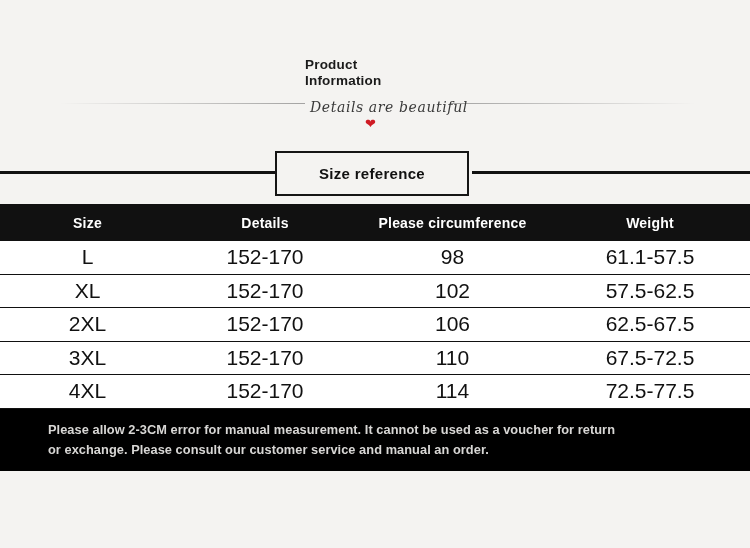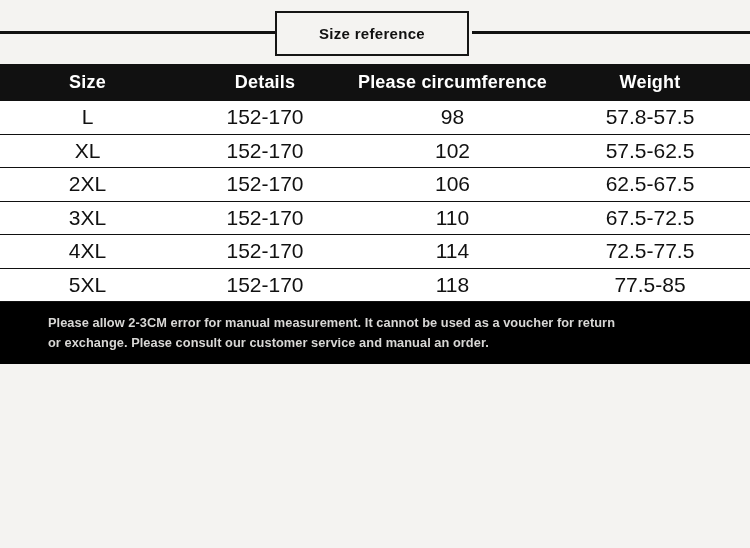--- a/index.html
+++ b/index.html
@@ -123,21 +123,21 @@
   table.size-table th,
   table.size-table td {
     text-align: center;
     vertical-align: middle;
   }
   thead tr {
     background: #111111;
   }
   thead th {
     color: #ffffff;
-    font-size: 18px;
+    font-size: 14px;
     font-weight: bold;
     height: 37px;
     padding: 0;
     letter-spacing: 0.2px;
   }
   tbody tr {
     background: #ffffff;
     border-bottom: 1px solid #111111;
   }
   tbody td {
@@ -171,20 +171,30 @@
   .bottom-fill {
     height: 30px;
     background: #f4f3f1;
   }
 </style>
 </head>
 <body>
 
 <div class="page">
 
+  <div class="header">
+    <div class="rule-left"></div>
+    <div class="rule-right"></div>
+    <div class="header-title">
+      <div>Product</div>
+      <div>Information</div>
+    </div>
+    <div class="header-sub">Details are beautiful</div>
+    <div class="heart">❤</div>
+  </div>
 
   <div class="banner">
     <div class="banner-line-left"></div>
     <div class="banner-line-right"></div>
     <div class="banner-box">
       <span>Size reference</span>
     </div>
   </div>
 
   <div class="table-wrap">
@@ -195,21 +205,21 @@
           <th class="col-height">Details</th>
           <th class="col-chest">Please circumference</th>
           <th class="col-weight">Weight</th>
         </tr>
       </thead>
       <tbody>
         <tr>
           <td class="col-size">L</td>
           <td class="col-height">152-170</td>
           <td class="col-chest">98</td>
-          <td class="col-weight">57.8-57.5</td>
+          <td class="col-weight">61.1-57.5</td>
         </tr>
         <tr>
           <td class="col-size">XL</td>
           <td class="col-height">152-170</td>
           <td class="col-chest">102</td>
           <td class="col-weight">57.5-62.5</td>
         </tr>
         <tr>
           <td class="col-size">2XL</td>
           <td class="col-height">152-170</td>
@@ -220,26 +230,20 @@
           <td class="col-size">3XL</td>
           <td class="col-height">152-170</td>
           <td class="col-chest">110</td>
           <td class="col-weight">67.5-72.5</td>
         </tr>
         <tr>
           <td class="col-size">4XL</td>
           <td class="col-height">152-170</td>
           <td class="col-chest">114</td>
           <td class="col-weight">72.5-77.5</td>
-        </tr>
-        <tr>
-          <td class="col-size">5XL</td>
-          <td class="col-height">152-170</td>
-          <td class="col-chest">118</td>
-          <td class="col-weight">77.5-85</td>
         </tr>
       </tbody>
     </table>
   </div>
 
   <div class="footer">
     <p>Please allow 2-3CM error for manual measurement. It cannot be used as a voucher for return</p>
     <p>or exchange. Please consult our customer service and manual an order.</p>
   </div>
 

